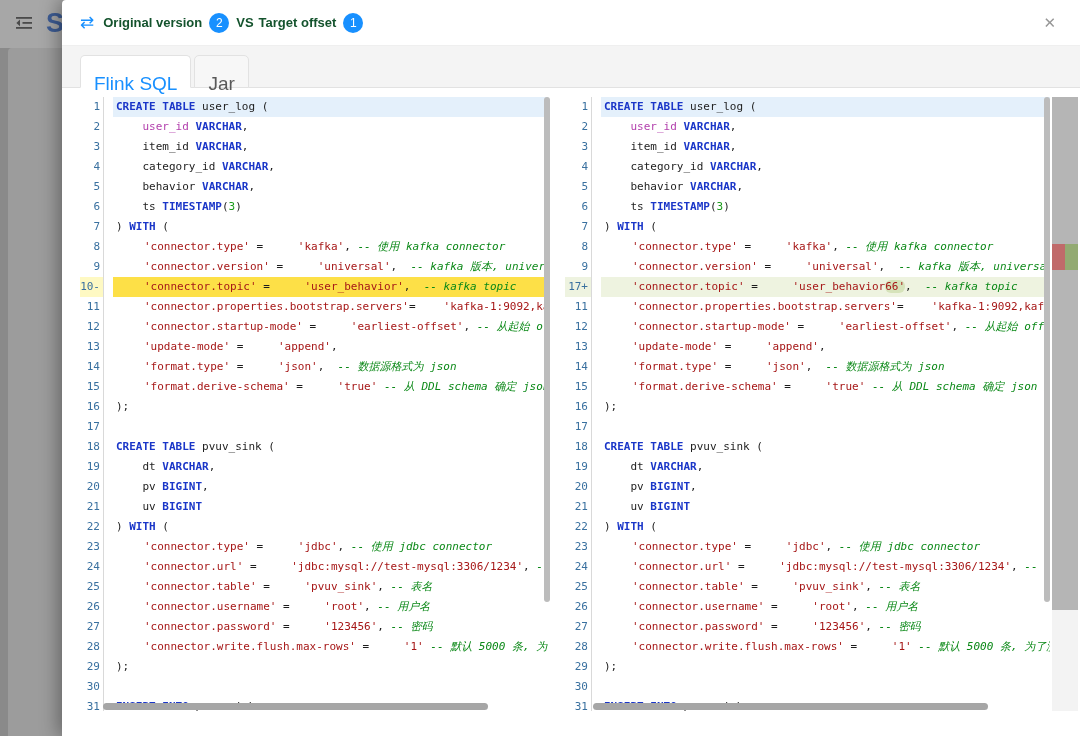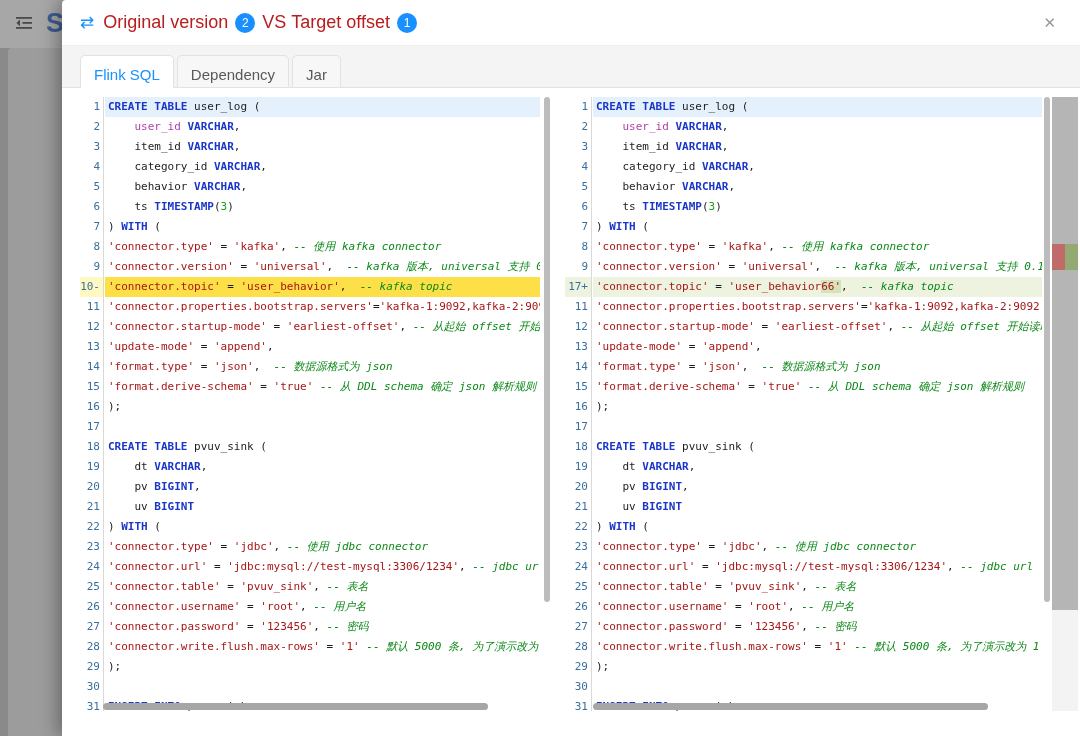--- a/index.html
+++ b/index.html
@@ -11,54 +11,54 @@
   .bg-header{position:absolute;left:0;top:0;width:100%;height:48px;background:#a7a7a7;}
   .bg-panel{position:absolute;left:8px;top:48px;right:0;bottom:0;background:#9c9c9c;border-top-left-radius:4px;}
   .fold{position:absolute;left:15px;top:14px;width:18px;height:18px;fill:#4a4a4a;}
   .bg-logo{position:absolute;left:46px;top:8px;font-size:27px;font-weight:bold;color:#3d5c94;}
 
   
   .modal{position:absolute;left:62px;top:0;width:1018px;height:736px;background:#fff;
          border-radius:4px 0 0 0;box-shadow:-4px 0 18px rgba(0,0,0,.35);}
   .modal-header{height:46px;display:flex;align-items:center;padding:0 18px;border-bottom:1px solid #efefef;box-sizing:border-box;}
   .swap{color:#1890ff;font-size:17px;margin-right:9px;line-height:1;}
-  .title-text{font-size:18px;font-weight:400;color:#b91c1c;}
+  .title-text{font-size:13px;font-weight:700;color:#14532d;}
   .badge{display:inline-block;width:20px;height:20px;border-radius:50%;background:#1890ff;color:#fff;
          font-size:12px;line-height:20px;text-align:center;margin:0 7px;font-weight:400;}
   .close{margin-left:auto;color:#979797;font-size:15px;cursor:pointer;padding:4px 6px;}
 
   
   .tabbar{height:42px;background:#f4f4f4;border-bottom:1px solid #e2e2e2;display:flex;align-items:flex-end;
           padding-left:18px;box-sizing:border-box;}
-  .tab{height:33px;line-height:31px;padding:3px 13px;font-size:15px;border:1px solid #e2e2e2;
+  .tab{height:33px;line-height:31px;padding:12px 13px;font-size:19px;border:1px solid #e2e2e2;
        border-radius:5px 5px 0 0;margin-right:3px;background:#f7f7f7;color:#595959;cursor:pointer;
        position:relative;bottom:-1px;box-sizing:border-box;margin-top:28px;}
   .tab.active{background:#fff;color:#1890ff;border-bottom-color:#fff;}
 
   
   .editor{position:absolute;left:18px;top:97px;width:1000px;height:614px;overflow:hidden;
           font-family:"DejaVu Sans Mono",monospace;font-size:11px;}
   .gutter{position:absolute;top:0;background:#fff;border-right:1px solid #d9d9d9;box-sizing:border-box;}
   .gutter-l{left:0;width:24px;}
   .gutter-r{left:485px;width:27px;}
   .gutter-cell{height:20px;line-height:20px;text-align:right;padding-right:3px;color:#39709f;white-space:pre;}
-  .code{position:absolute;top:0;overflow:hidden;}
+  .code{position:absolute;top:0;overflow:hidden;padding-left:8px;}
   .code-l{left:25px;width:435px;}
   .code-r{left:513px;width:449px;}
   .code-line{height:20px;line-height:20px;white-space:pre;padding-left:3px;color:#1d1d1d;}
   .l-active{background:#e4f0fb;}
   .l-del{background:#fde047;}  .g-del{background:#fef9c3;}
   .l-add{background:#eef3e0;}  .g-add{background:#eef3e0;}
   .tok-kw{color:#1a36c8;font-weight:bold;}
   .tok-pl{color:#1d1d1d;}
-  .tok-str{color:#a61717;}
+  .tok-str{color:#a61717;margin-left:28px;}
   .tok-com{color:#0c8918;font-style:italic;}
   .tok-def{color:#b341ad;}
   .tok-num{color:#1a9c1a;}
-  .tok-strmark{color:#a61717;background:#d6e3ba;}
+  .tok-strmark{color:#a61717;background:#d6e3ba;border-radius:6px;}
 
   
   .vscroll{position:absolute;top:0;width:6px;height:614px;}
   .vscroll-l{left:464px;} .vscroll-r{left:964px;}
   .vthumb{position:absolute;top:0;left:0;width:6px;height:505px;background:#bcbcbc;border-radius:3px;}
   .hthumb{position:absolute;top:606px;height:7px;background:#a6a6a6;border-radius:3.5px;}
   .hthumb-l{left:23px;width:385px;} .hthumb-r{left:513px;width:395px;}
   .ruler{position:absolute;left:972px;top:0;width:26px;height:614px;background:#f3f3f3;}
   .ruler-thumb{position:absolute;left:0;top:0;width:26px;height:513px;background:#b5b5b5;}
   .ruler-del{position:absolute;left:0;top:147px;width:13px;height:26px;background:#c06a6a;}
@@ -89,21 +89,20 @@
       <span class="title-text">Original version</span>
       <span class="badge">2</span>
       <span class="title-text">VS</span>
       <span class="title-text" style="margin-left:5px;">Target offset</span>
       <span class="badge">1</span>
       <span class="close">✕</span>
     </div>
 
     <div class="tabbar">
       <div class="tab active">Flink SQL</div>
-      <div class="tab">Dependency</div>
       <div class="tab">Jar</div>
     </div>
 
     <div class="editor">
 
       <div class="gutter gutter-l">
           <div class="gutter-cell g-active">1</div>
           <div class="gutter-cell">2</div>
           <div class="gutter-cell">3</div>
           <div class="gutter-cell">4</div>

